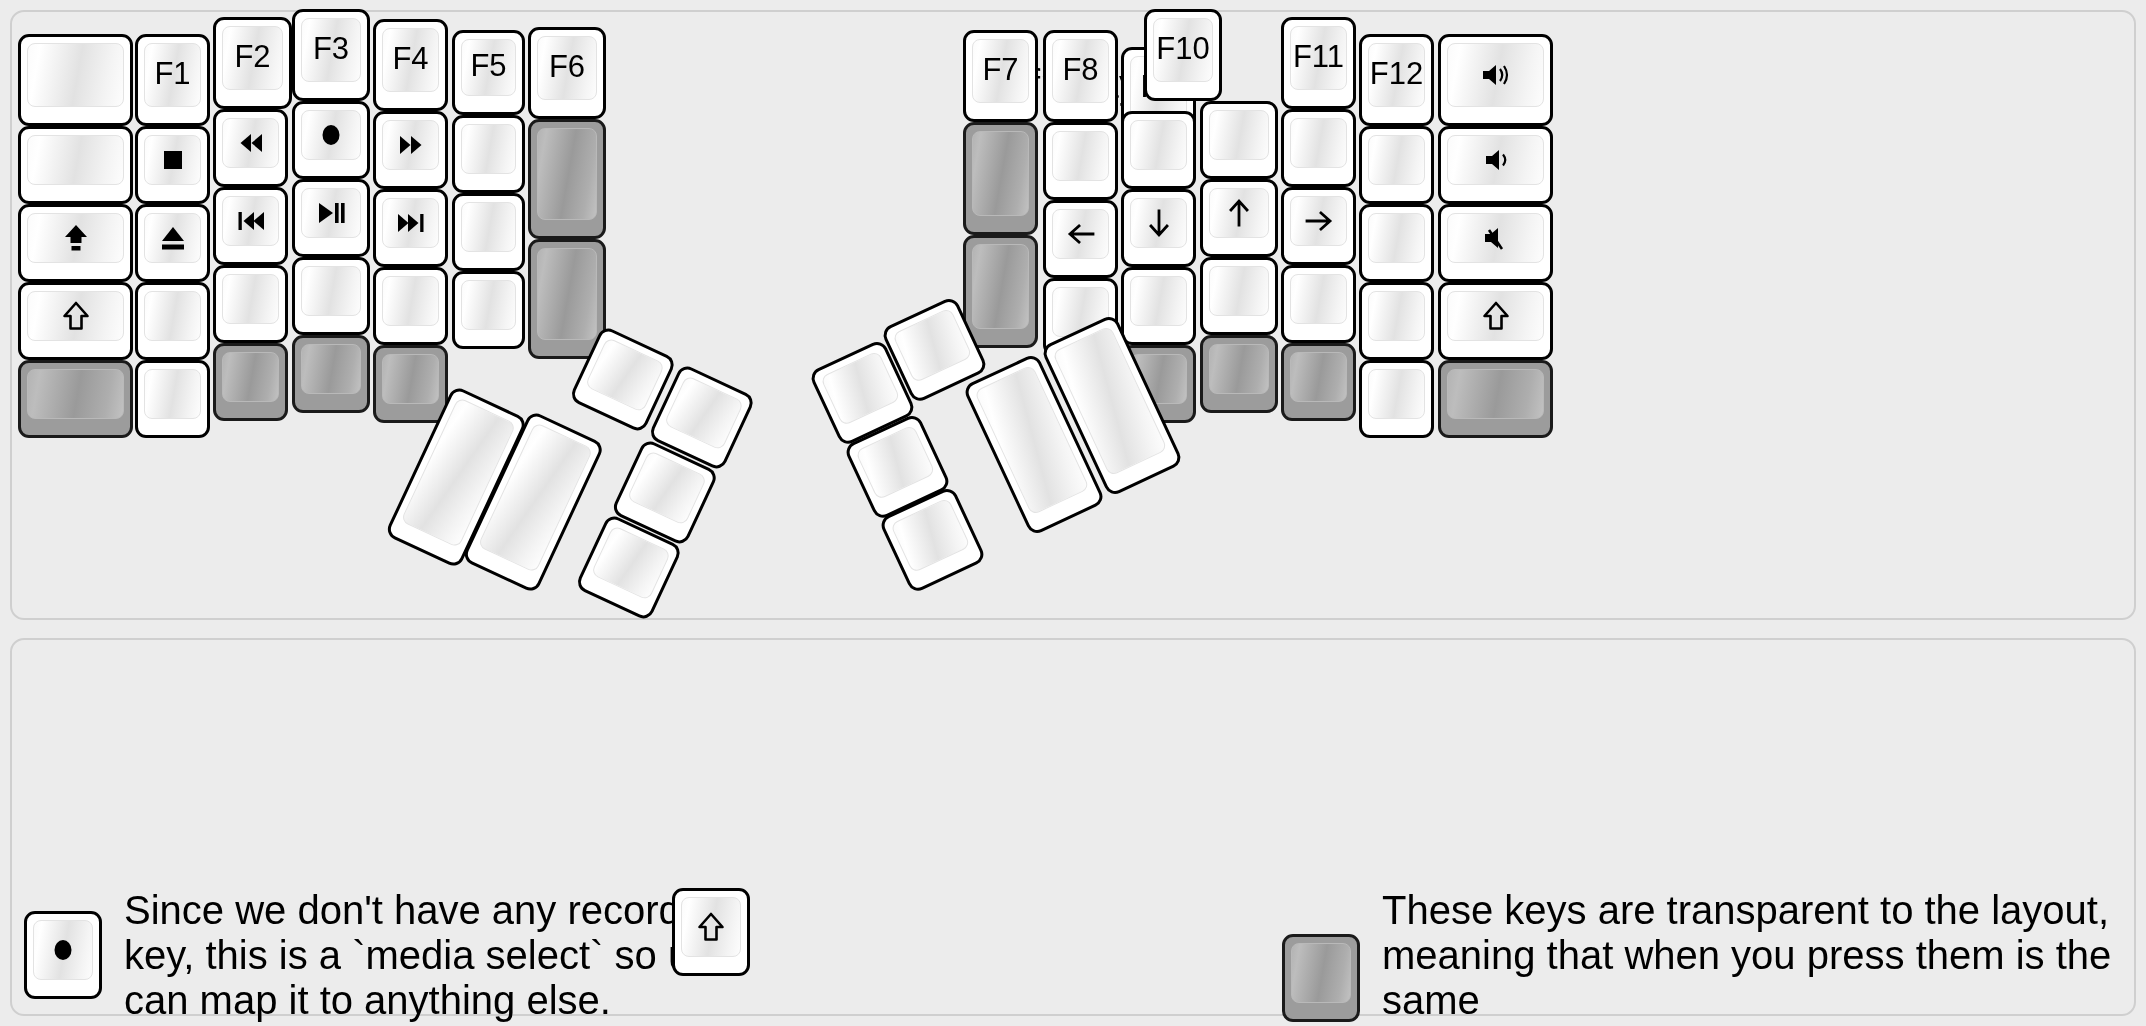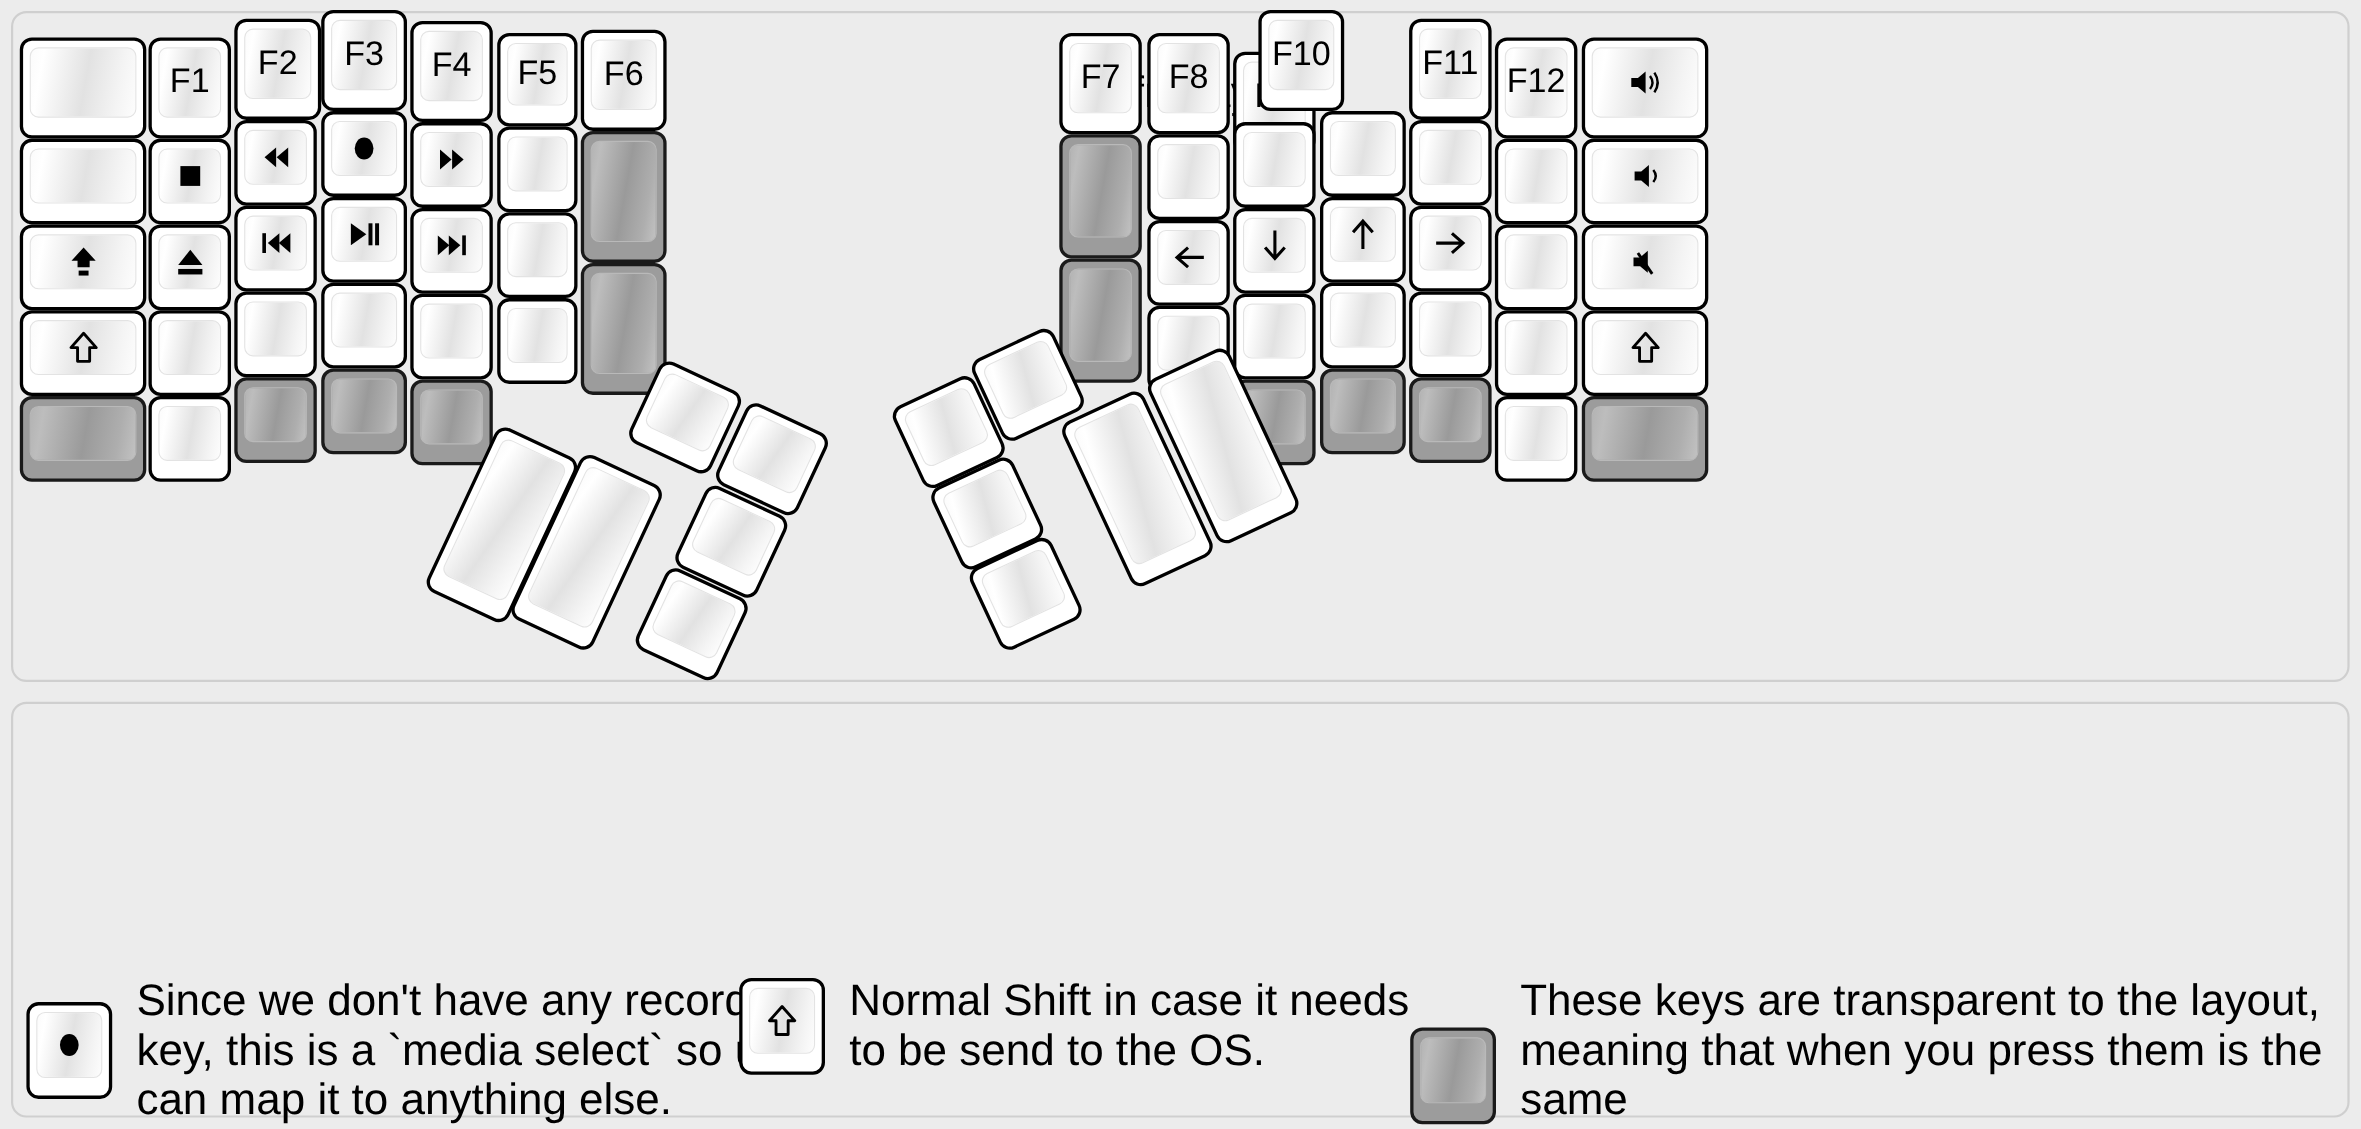--- a/index.html
+++ b/index.html
@@ -497,22 +497,20 @@
           <div class="key" style="left: 0px; top: 0px; width: 78px; height: 88px;">
             <div class="cap">
               <span class="glyph">
                 <svg width="40" height="40" viewBox="0 0 40 40" fill="#000">
                   <path d="M20 7 L31.5 20 H25.5 V32.5 H14.5 V20 H8.5 Z" fill="none" stroke="#000" stroke-width="2.6" stroke-linejoin="round"></path>
                 </svg>
               </span>
             </div>
           </div>
         </div>
-        <div class="legend-text">Normal Shift in case it needs
-to be send to the OS.</div>
       </div>
       <div class="legend-row" style="left: 1282px; top: 888px;">
         <div class="legend-key">
           <div class="key trans" style="left: 0px; top: 0px; width: 78px; height: 88px;">
             <div class="cap"></div>
           </div>
         </div>
         <div class="legend-text">These keys are transparent to the layout,
 meaning that when you press them is the same
 as pressing this key on the previous layer.</div>

